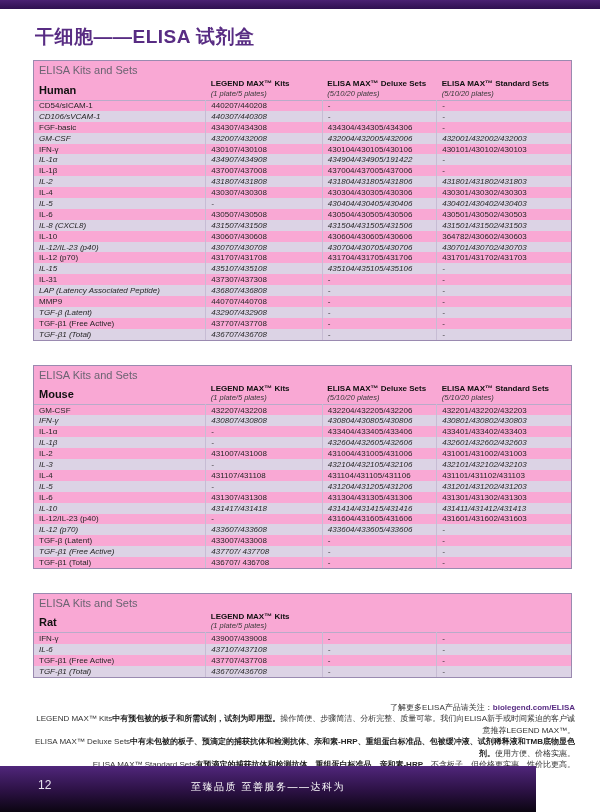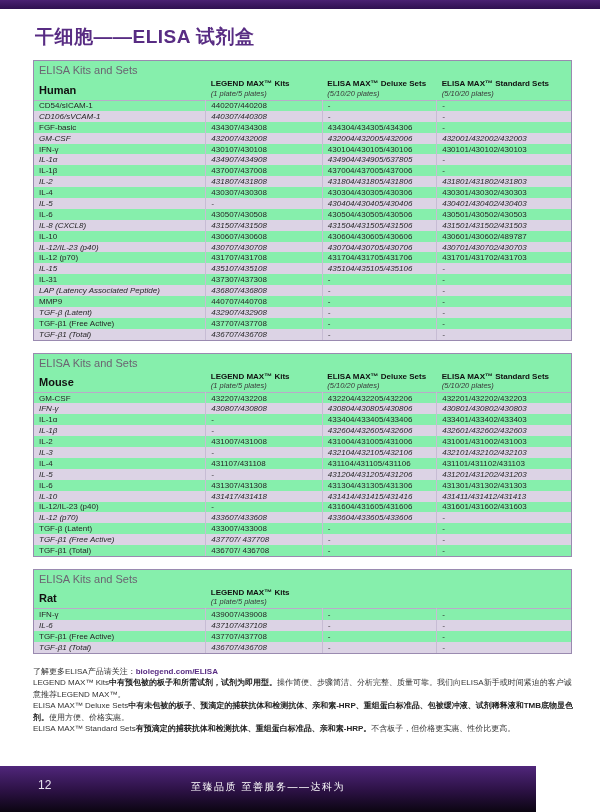--- a/index.html
+++ b/index.html
@@ -18,22 +18,22 @@
   }
   .page-title {
     margin: 24px 0 10px 35px;
     font-size: 19px; font-weight: bold; color: #582c83;
     letter-spacing: 0.5px;
   }
   .content { margin: 0 28px 0 33px; width: 539px; }
 
   .tbox {
     border: 1px solid #9a8ab0;
-    margin-bottom: 12px;
-    background: #86efac;
+    margin-bottom: 24px;
+    background: #f9a8d4;
   }
   .tbox-label {
     font-size: 11px; color: #6b6472; padding: 3px 5px 2px 5px;
   }
   table { width: 100%; border-collapse: collapse; table-layout: fixed; }
   thead th {
     text-align: left; vertical-align: bottom;
     padding: 1px 5px 2px 5px;
   }
   thead tr { border-bottom: 1px solid #b9abc9; }
@@ -43,21 +43,21 @@
   tbody td {
     font-size: 8px; line-height: 9px; height: 10.9px;
     padding: 0 5px; vertical-align: middle;
     border-left: 1px solid #c7bcd4;
     white-space: nowrap; overflow: hidden;
     color: #262626;
   }
   tbody td:first-child { border-left: none; }
   tbody tr.stripe { background: #dcd3e5; font-style: italic; }
 
-  .notes { margin: 11px 28px 0 33px; width: 542px; }
+  .notes { margin: 11px 28px 0 33px; width: 542px; text-align: right; }
   .note-p { font-size: 8px; line-height: 11.5px; color: #333; }
   .note-p .seg-bold { font-weight: bold; color: #222; }
   .note-p .seg-link { font-weight: bold; color: #582c83; cursor: pointer; }
 
   .bottom-bar {
     position: absolute; left: 0; bottom: 0; width: 536px; height: 46px;
     background: linear-gradient(to bottom, #50267b 0%, #2b1143 55%, #0b0511 100%);
   }
   .page-number {
     position: absolute; left: 38px; top: 12px;
@@ -129,21 +129,21 @@
           </tr>
           <tr>
             <td>IFN-γ</td>
             <td>430107/430108</td>
             <td>430104/430105/430106</td>
             <td>430101/430102/430103</td>
           </tr>
           <tr class="stripe">
             <td>IL-1α</td>
             <td>434907/434908</td>
-            <td>434904/434905/637805</td>
+            <td>434904/434905/191422</td>
             <td>-</td>
           </tr>
           <tr>
             <td>IL-1β</td>
             <td>437007/437008</td>
             <td>437004/437005/437006</td>
             <td>-</td>
           </tr>
           <tr class="stripe">
             <td>IL-2</td>
@@ -172,21 +172,21 @@
           <tr class="stripe">
             <td>IL-8 (CXCL8)</td>
             <td>431507/431508</td>
             <td>431504/431505/431506</td>
             <td>431501/431502/431503</td>
           </tr>
           <tr>
             <td>IL-10</td>
             <td>430607/430608</td>
             <td>430604/430605/430606</td>
-            <td>430601/430602/489787</td>
+            <td>364782/430602/430603</td>
           </tr>
           <tr class="stripe">
             <td>IL-12/IL-23 (p40)</td>
             <td>430707/430708</td>
             <td>430704/430705/430706</td>
             <td>430701/430702/430703</td>
           </tr>
           <tr>
             <td>IL-12 (p70)</td>
             <td>431707/431708</td>

